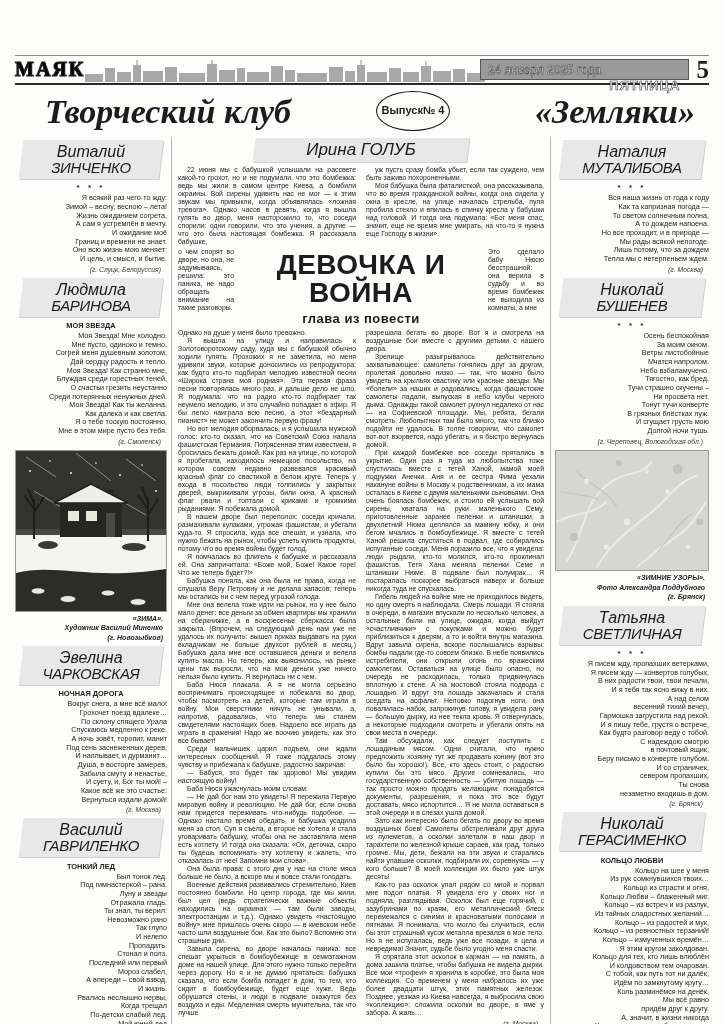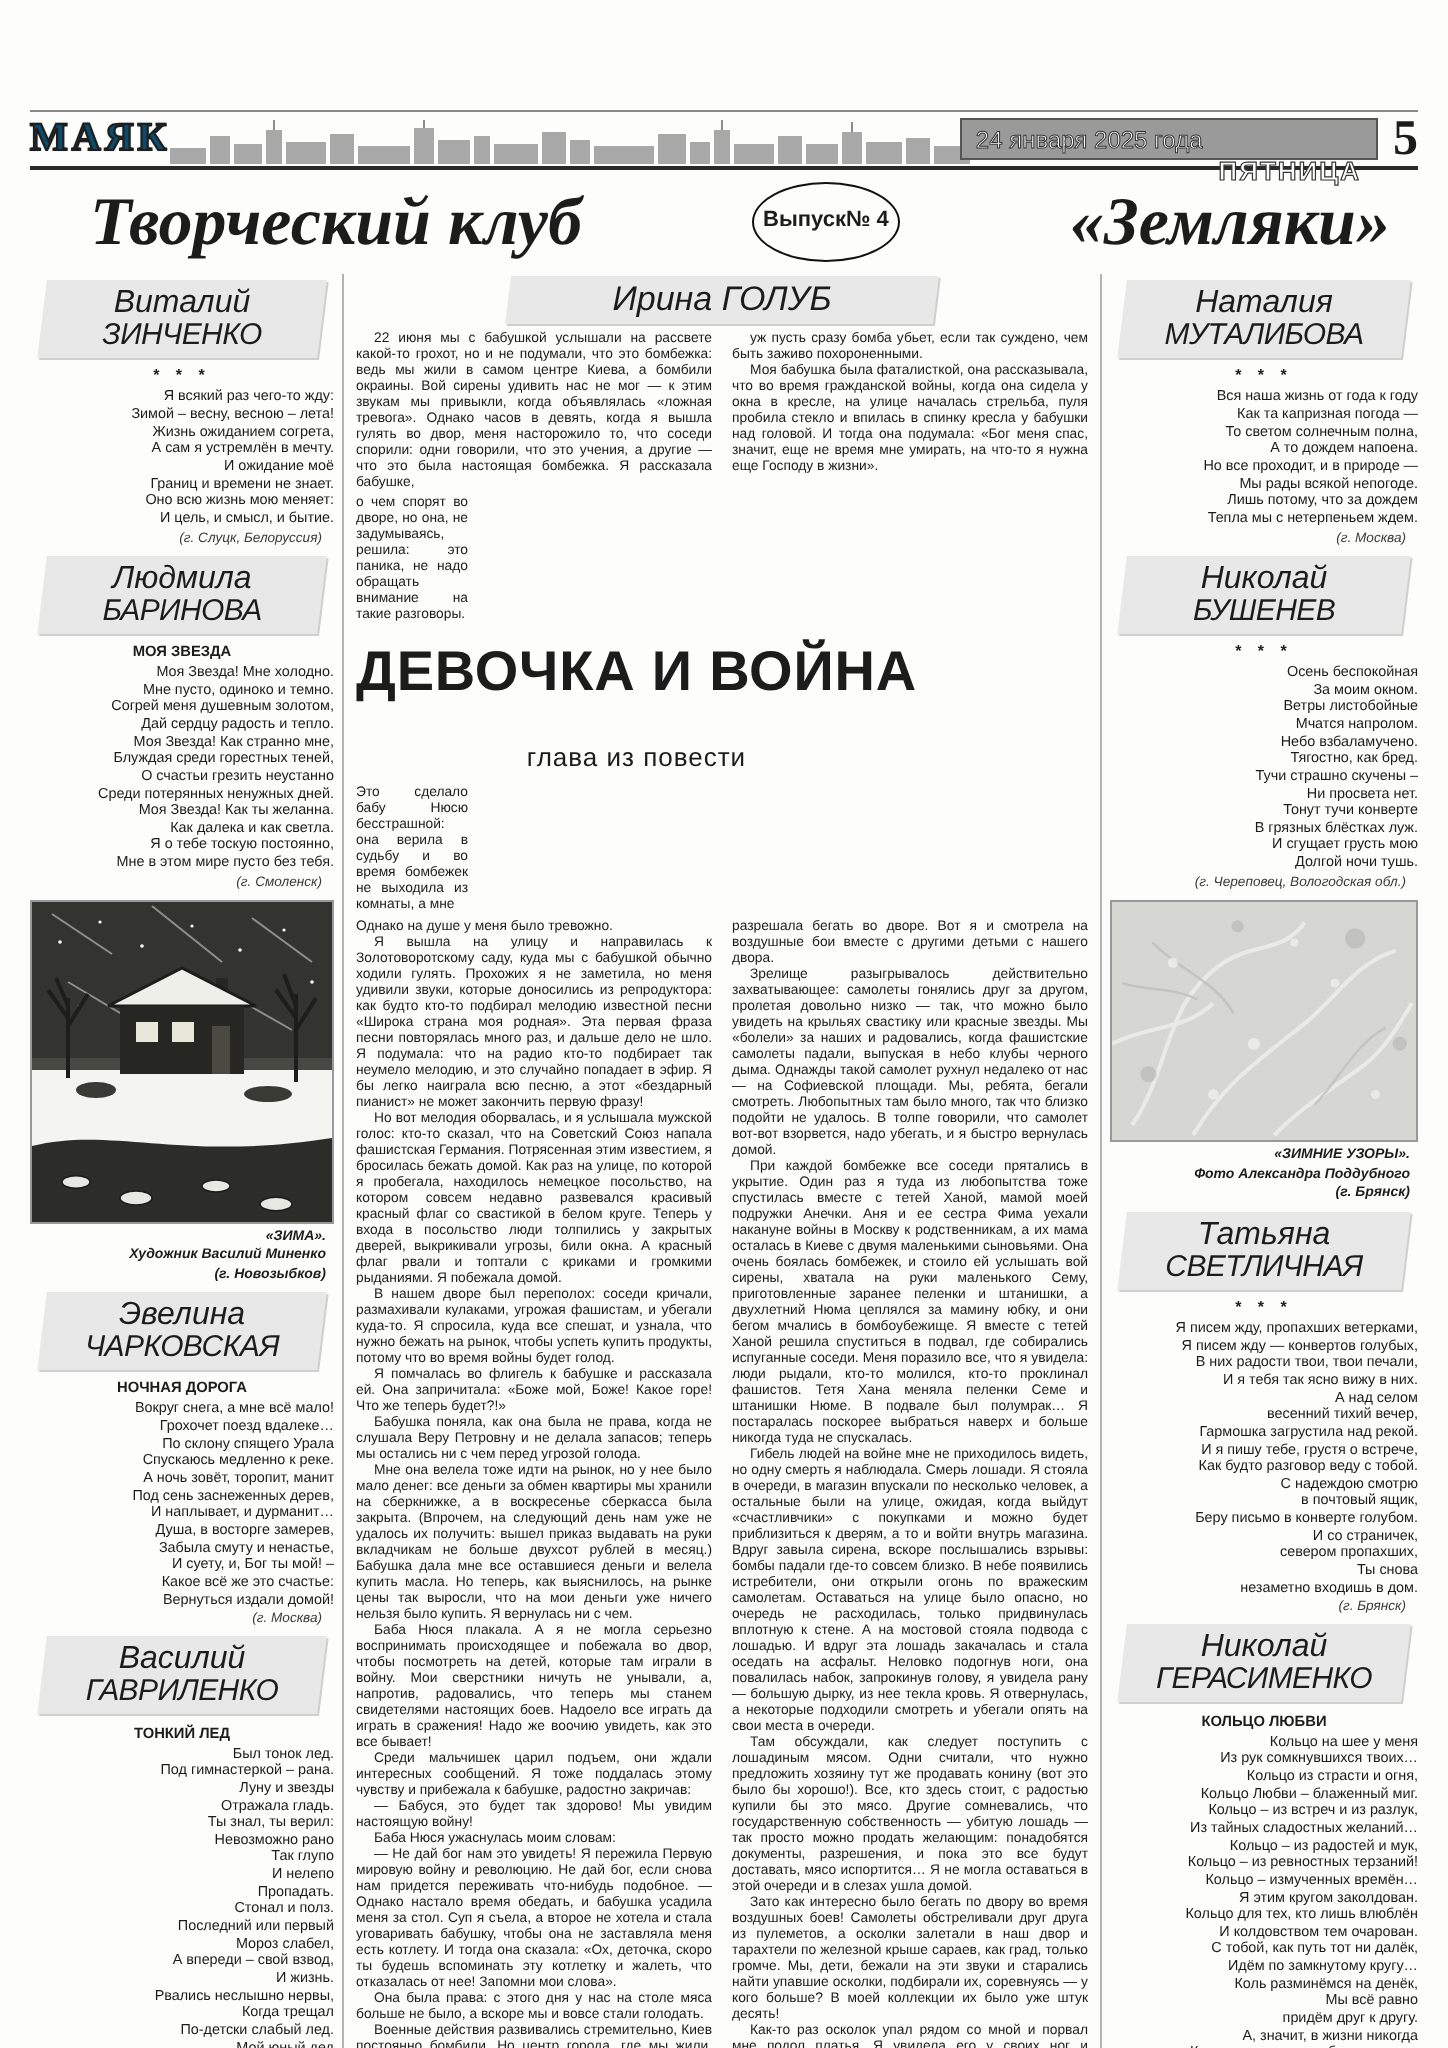--- a/index.html
+++ b/index.html
@@ -3,21 +3,21 @@
 <meta charset="utf-8">
 <style>
   html,body{margin:0;padding:0;background:#ffffff;}
   .page{position:relative;width:724px;height:1024px;background:#fdfdfc;color:#1c1c1c;
         font-family:"Liberation Sans",sans-serif;overflow:hidden;box-sizing:border-box;padding:55px 15px 0 15px;}
   
   .masthead{position:relative;height:27px;border-bottom:2px solid #2a2a2a;border-top:1px solid #8a8a8a;
             display:flex;align-items:center;}
   .skyline{position:absolute;left:70px;right:240px;bottom:1px;height:22px;}
   .mast-title{position:relative;z-index:2;font-family:"Liberation Serif",serif;font-weight:bold;
-              font-size:20px;letter-spacing:2px;color:#0c4a6e;-webkit-text-stroke:1.1px #1e1e1e;
+              font-size:20px;letter-spacing:2px;color:#000000;-webkit-text-stroke:1.1px #1e1e1e;
               text-shadow:0 0 1px #1e1e1e;}
   .date-band{position:relative;z-index:2;margin-left:auto;background:#9a9a9a;border:1px solid #555;
              padding:0 7px;display:flex;align-items:center;gap:8px;height:19px;}
   .date-text{font-weight:normal;font-size:12px;color:#fff;-webkit-text-stroke:0.5px #333;}
   .weekday-text{font-weight:bold;font-size:13px;letter-spacing:1px;color:#fff;margin-top:32px;-webkit-text-stroke:0.6px #333;}
   .page-num{z-index:2;font-family:"Liberation Serif",serif;font-weight:bold;font-size:25px;margin-left:8px;}
   
   .banner{display:flex;align-items:flex-end;justify-content:space-between;padding:6px 14px 4px 30px;}
   .banner-title,.banner-club{font-family:"Liberation Serif",serif;font-style:italic;font-weight:bold;font-size:34px;}
   .issue-badge{border:1.6px solid #111;border-radius:50%;width:72px;height:38px;display:flex;flex-direction:row;
@@ -44,25 +44,25 @@
   
   .art{margin:3px 0 4px;}
   .art svg{display:block;width:100%;border:1px solid #999;box-sizing:border-box;}
   .caption{white-space:pre-line;text-align:right;font-weight:bold;font-style:italic;font-size:7px;
            line-height:1.35;margin-top:2px;padding-right:4px;}
   
   .story-row{display:flex;gap:10px;}
   .scol{flex:1;min-width:0;}
   .scol p{margin:0;text-indent:9px;text-align:justify;font-size:6.9px;line-height:1.16;}
   .scol.cont p:first-child{text-indent:0;}
-  .headline-row{display:flex;gap:7px;align-items:flex-start;margin:2px 0 3px;flex-direction:column;}
+  .headline-row{display:flex;gap:7px;align-items:flex-start;margin:2px 0 3px;}
   .flank{flex:0 0 56px;width:56px;font-size:6.9px;line-height:1.16;text-align:justify;}
   .headline{flex:1;text-align:center;padding-top:3px;}
   .h-main{font-weight:bold;font-size:28px;line-height:1;letter-spacing:0.4px;}
-  .h-sub{font-weight:normal;font-size:13px;margin-top:21px;letter-spacing:0.5px;}
+  .h-sub{font-weight:bold;font-size:13px;margin-top:4px;letter-spacing:0.5px;}
   .story-sig{margin-top:3px;}
 </style>
 </head>
 <body>
 
 <div class="page">
 
   <header class="masthead">
     <div class="mast-title">МАЯК</div>
     <svg class="skyline" viewBox="0 0 400 22" preserveAspectRatio="none" aria-hidden="true">

